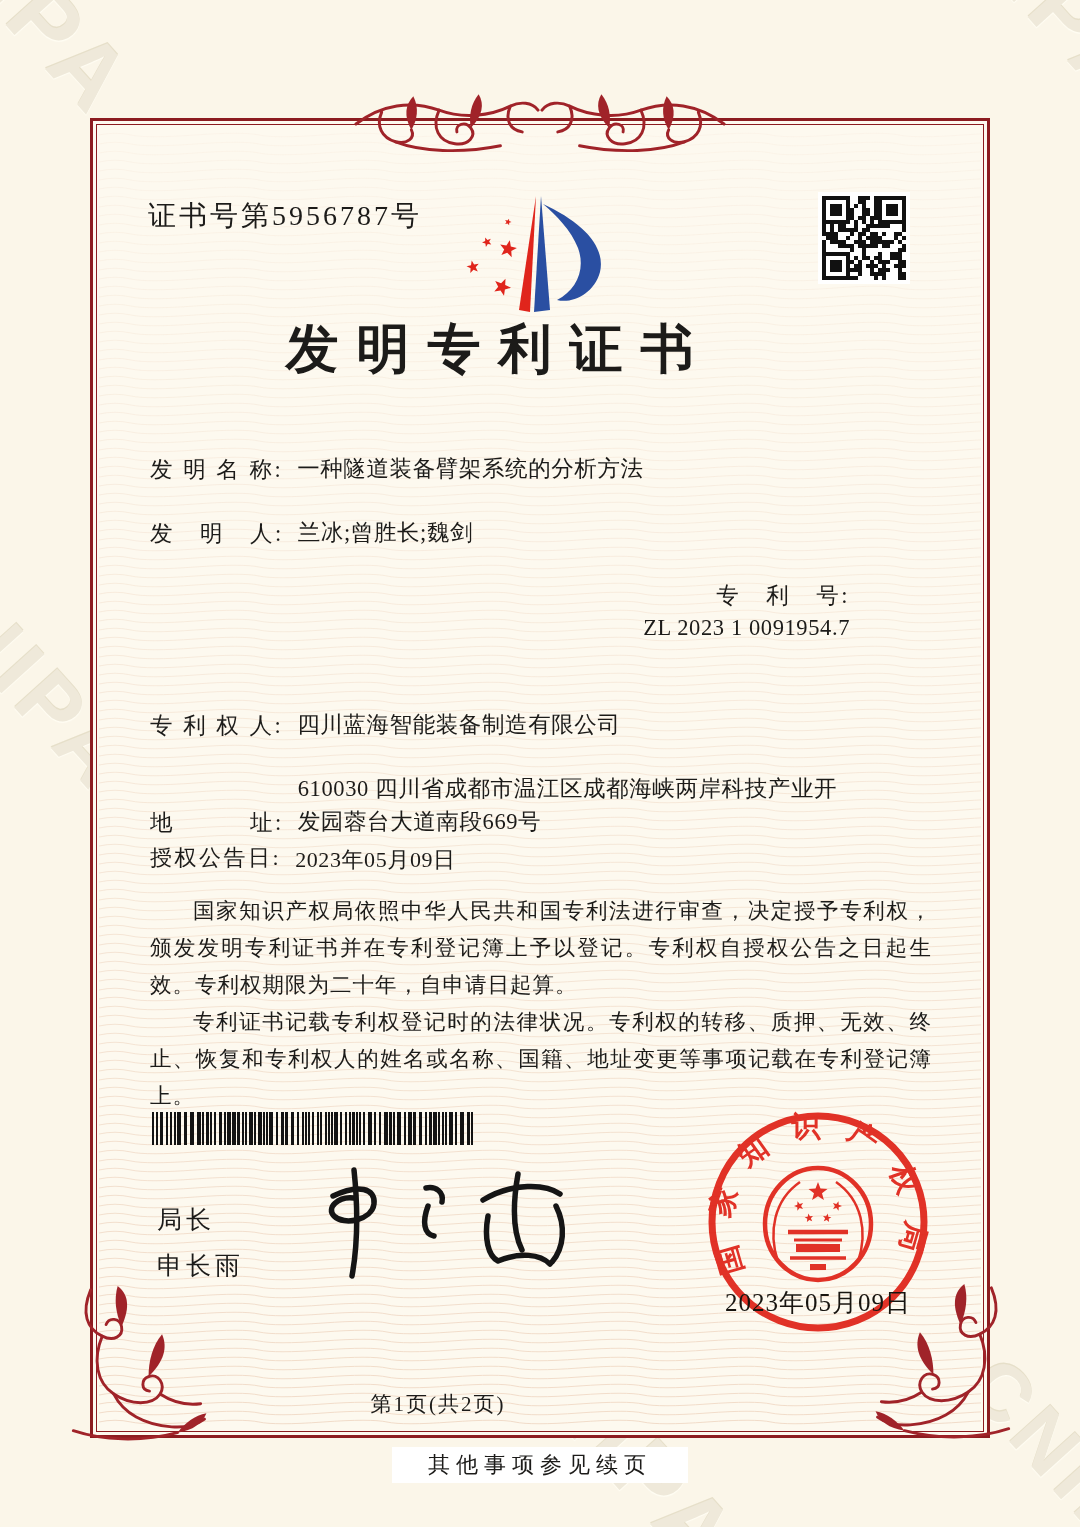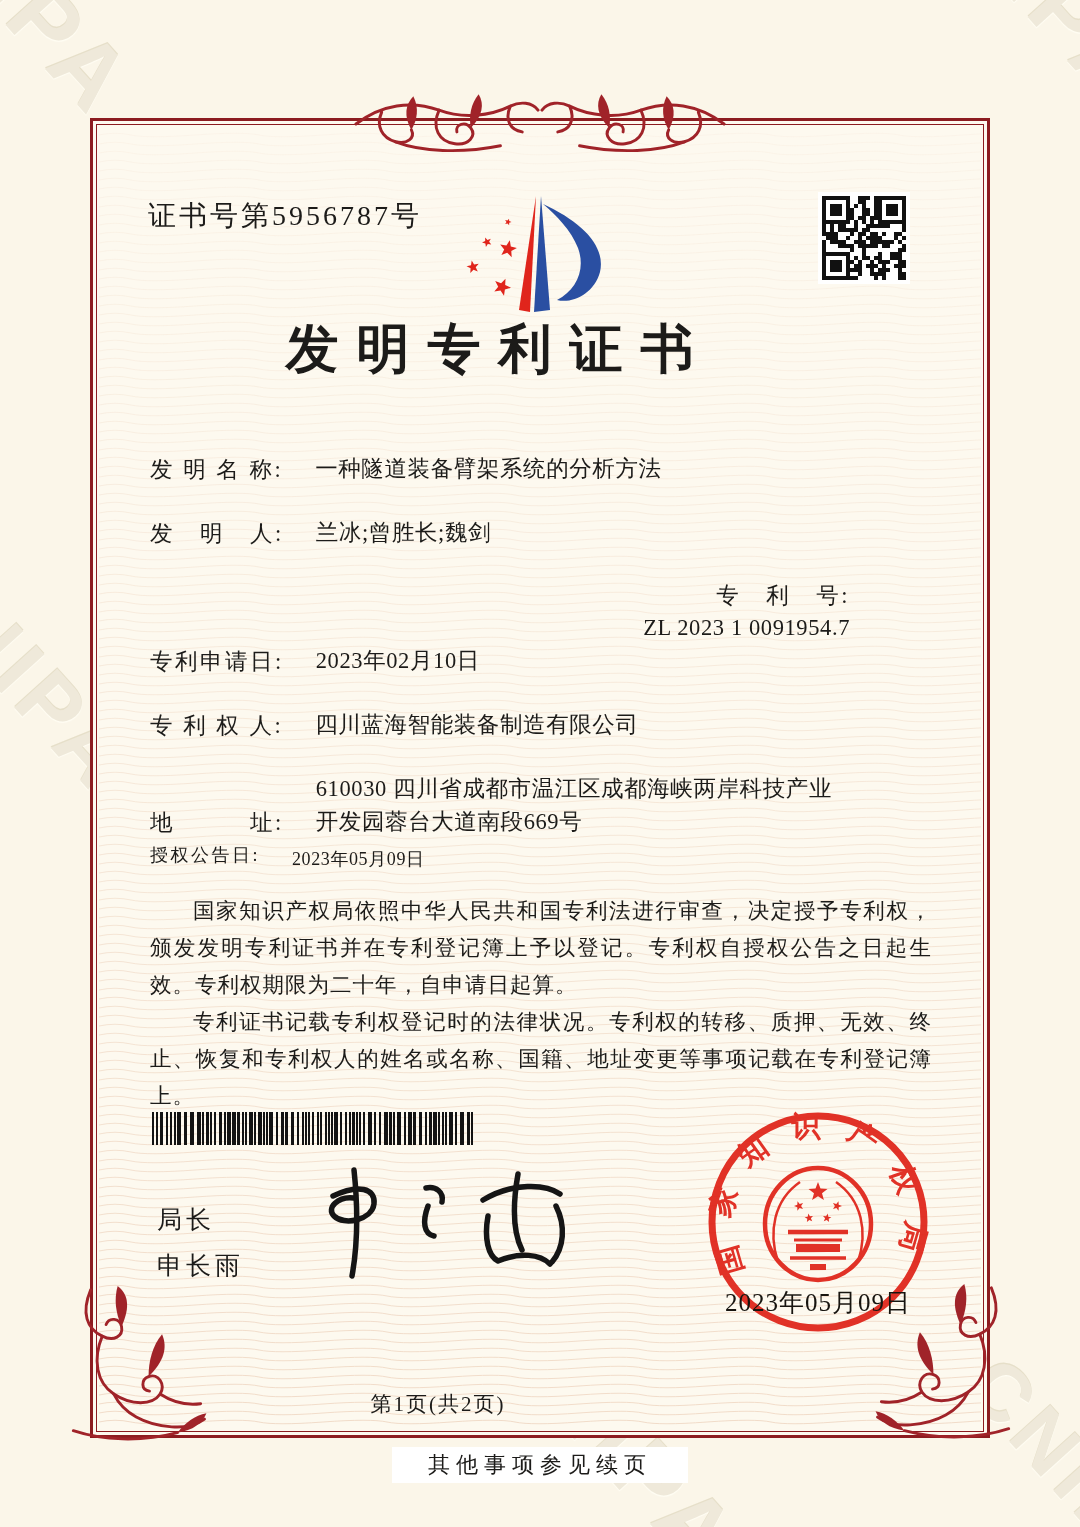--- a/index.html
+++ b/index.html
@@ -48,22 +48,22 @@
   #logo{left:440px;top:184px;}
   #qr-box{left:818px;top:192px;width:92px;height:92px;background:#ffffff;z-index:5;}
   #qr-box svg{position:absolute;left:4px;top:4px;}
   #title{
     left:0;top:314px;width:979px;text-align:center;
     font-size:53px;font-weight:bold;letter-spacing:18px;
     text-indent:18px;
   }
   .frow{left:150px;width:700px;font-size:22.5px;display:flex;align-items:flex-end;}
   .flabel{white-space:pre;letter-spacing:2.5px;flex:0 0 auto;}
-  .fvalue{margin-left:32px;letter-spacing:0.6px;max-width:592px;line-height:33px;}
-  #row-grant-date{left:150px;top:843px;font-size:18px;display:flex;}
+  .fvalue{margin-left:14px;letter-spacing:0.6px;max-width:592px;line-height:33px;}
+  #row-grant-date{left:150px;top:843px;font-size:22px;display:flex;}
   #row-grant-no{left:545px;top:843px;font-size:22.5px;display:flex;}
   .para{
     left:150px;width:782px;font-size:21.5px;line-height:37px;
     text-align:justify;text-indent:2em;letter-spacing:1px;
   }
   #barcode{left:150px;top:1112px;}
   #director-label,#director-name{
     left:157px;
     font-family:"Liberation Sans","DejaVu Sans",sans-serif;
     font-size:25px;letter-spacing:4px;font-weight:500;
@@ -583,24 +583,20 @@
     <span class="fvalue">一种隧道装备臂架系统的分析方法</span>
   </div>
   <div class="abs frow" style="top:516px;">
     <span class="flabel">发　明　人:</span>
     <span class="fvalue">兰冰;曾胜长;魏剑</span>
   </div>
   <div class="abs frow" style="top:580px;flex-direction:column;">
     <span class="flabel">专　利　号:</span>
     <span class="fvalue">ZL 2023 1 0091954.7</span>
   </div>
-  <div class="abs frow" style="top:644px;">
-    <span class="flabel">专利申请日:</span>
-    <span class="fvalue">2023年02月10日</span>
-  </div>
   <div class="abs frow" style="top:708px;">
     <span class="flabel">专 利 权 人:</span>
     <span class="fvalue">四川蓝海智能装备制造有限公司</span>
   </div>
   <div class="abs frow" style="top:772px;">
     <span class="flabel">地　　　址:</span>
     <span class="fvalue">610030 四川省成都市温江区成都海峡两岸科技产业开发园蓉台大道南段669号</span>
   </div>
 
   <div class="abs" id="row-grant-date">

